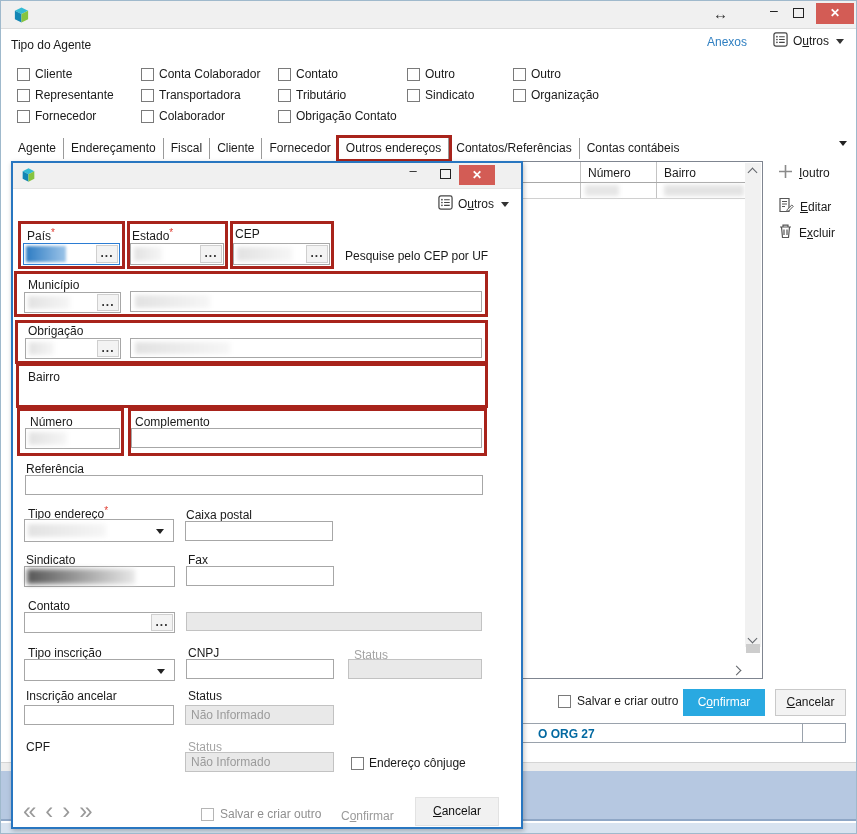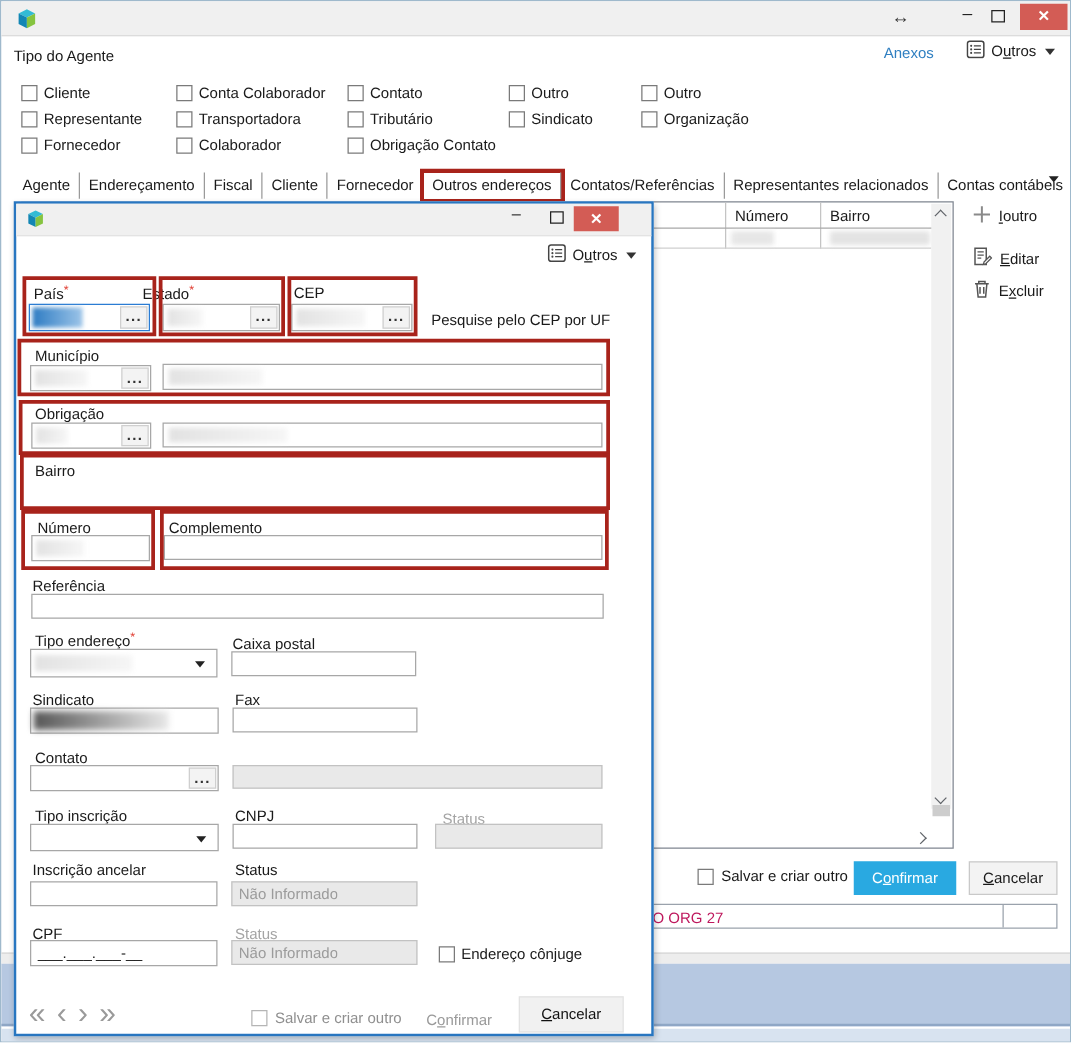--- a/index.html
+++ b/index.html
@@ -47,21 +47,21 @@
   
   .side-btn{position:absolute;left:777px;display:flex;align-items:center;gap:6px;cursor:pointer;}
   .accel{text-decoration:underline;}
   
   .main-save-cb{position:absolute;left:557px;top:693px;display:flex;align-items:center;gap:6px;cursor:pointer;}
   .btn-confirm{position:absolute;left:682px;top:688px;width:82px;height:27px;background:#29a9e1;color:#fff;
     text-align:center;line-height:27px;cursor:pointer;}
   .btn-cancel-main{position:absolute;left:774px;top:688px;width:71px;height:27px;background:#f3f3f3;border:1px solid #c9c9c9;
     text-align:center;line-height:25px;color:#1a1a1a;cursor:pointer;}
   .partial-row{position:absolute;left:488px;top:722px;width:357px;height:20px;background:#fff;border:1px solid #9aa2ac;}
-  .partial-row .txt{position:absolute;left:32px;top:3px;color:#be185d;}
+  .partial-row .txt{position:absolute;left:48px;top:3px;color:#0369a1;font-weight:bold;}
   .partial-row .div{position:absolute;left:312px;top:0;bottom:0;border-left:1px solid #9aa2ac;}
   .band-gray{position:absolute;left:0;top:761px;width:857px;height:9px;background:#ededed;border-top:1px solid #d5d5d5;}
   .band-blue{position:absolute;left:0;top:770px;width:857px;height:50px;background:#b6c8e1;border-bottom:2px solid #8fa7c6;}
   .band-lblue{position:absolute;left:0;top:822px;width:857px;height:12px;background:#d8e3f0;}
   
   .modal{position:absolute;left:10px;top:160px;width:512px;height:668px;background:#fff;border:2px solid #2876c0;
     box-shadow:1px 2px 5px rgba(0,0,0,.25);z-index:50;}
   .m-titlebar{position:relative;height:26px;background:#f0f0f0;border-bottom:1px solid #e3e3e3;}
   .m-logo{position:absolute;left:8px;top:4px;}
   .m-min{position:absolute;right:96px;top:0;width:24px;height:22px;text-align:center;font-size:13px;color:#222;cursor:pointer;}
@@ -180,21 +180,20 @@
     </label>
 
   <div class="tabs">
     <span class="tab">Agente</span>
     <span class="tab">Endereçamento</span>
     <span class="tab">Fiscal</span>
     <span class="tab">Cliente</span>
     <span class="tab">Fornecedor</span>
     <span class="tab annotated">Outros endereços</span>
     <span class="tab">Contatos/Referências</span>
-    <span class="tab">Representantes relacionados</span>
     <span class="tab">Contas contábeis</span>
   </div>
   <span class="tabs-caret caret-down" style="border-top-color:#222;"></span>
 
   <div class="band-gray"></div>
   <div class="band-blue"></div>
   <div class="band-lblue"></div>
   <div class="partial-row">
     <span class="txt">O ORG 27</span>
     <span class="div"></span>
@@ -274,21 +273,21 @@
         <span class="caret-down"></span>
       </div>
 
       <span class="lbl" style="left:14px;top:38px"><span>País</span><span class="req">*</span></span>
       <div class="field focused" style="left:10px;top:54px;width:97px;height:22px">
         <span class="blur-blue"></span>
         <span class="dots">...</span>
       </div>
       <div class="redbox" style="left:5px;top:32px;width:107px;height:48px"></div>
 
-      <span class="lbl" style="left:101px;top:38px"><span>Estado</span><span class="req">*</span></span>
+      <span class="lbl" style="left:119px;top:38px"><span>Estado</span><span class="req">*</span></span>
       <div class="field" style="left:117px;top:54px;width:94px;height:22px">
         <span class="blur-light" style="left:3px;top:3px;width:28px;height:14px"></span>
         <span class="dots">...</span>
       </div>
       <div class="redbox" style="left:114px;top:32px;width:101px;height:48px"></div>
 
       <span class="lbl" style="left:222px;top:38px">CEP</span>
       <div class="field" style="left:220px;top:54px;width:97px;height:22px">
         <span class="blur-light" style="left:3px;top:3px;width:55px;height:14px"></span>
         <span class="dots">...</span>
@@ -363,23 +362,20 @@
       <div class="field disabled" style="left:335px;top:470px;width:134px;height:20px"></div>
 
       <span class="lbl" style="left:13px;top:500px">Inscrição ancelar</span>
       <div class="field" style="left:11px;top:516px;width:150px;height:20px"></div>
       <span class="lbl" style="left:175px;top:500px">Status</span>
       <div class="field disabled" style="left:172px;top:516px;width:149px;height:20px">
         <span class="val" style="color:#9b9b9b">Não Informado</span>
       </div>
 
       <span class="lbl" style="left:13px;top:551px">CPF</span>
-      <div class="field" style="left:11px;top:563px;width:150px;height:21px">
-        <span class="val">___.___.___-__</span>
-      </div>
       <span class="lbl-gray" style="left:175px;top:551px">Status</span>
       <div class="field disabled" style="left:172px;top:563px;width:149px;height:20px">
         <span class="val" style="color:#9b9b9b">Não Informado</span>
       </div>
       <label class="cbitem" style="left:338px;top:567px">
         <span class="cb"></span>
         <span>Endereço cônjuge</span>
       </label>
 
       <div class="m-nav">

